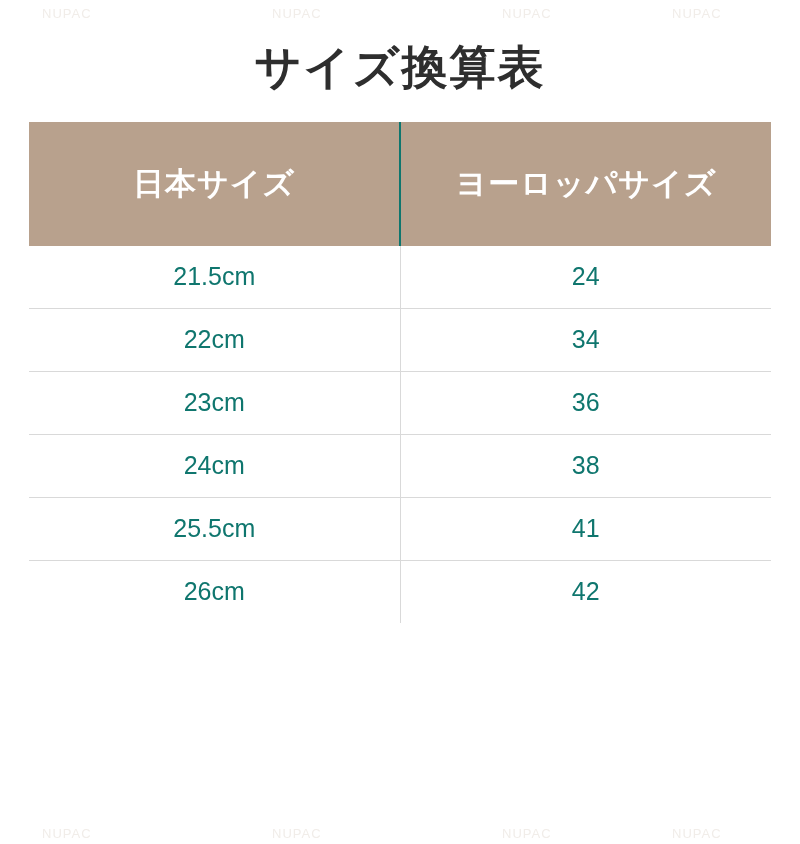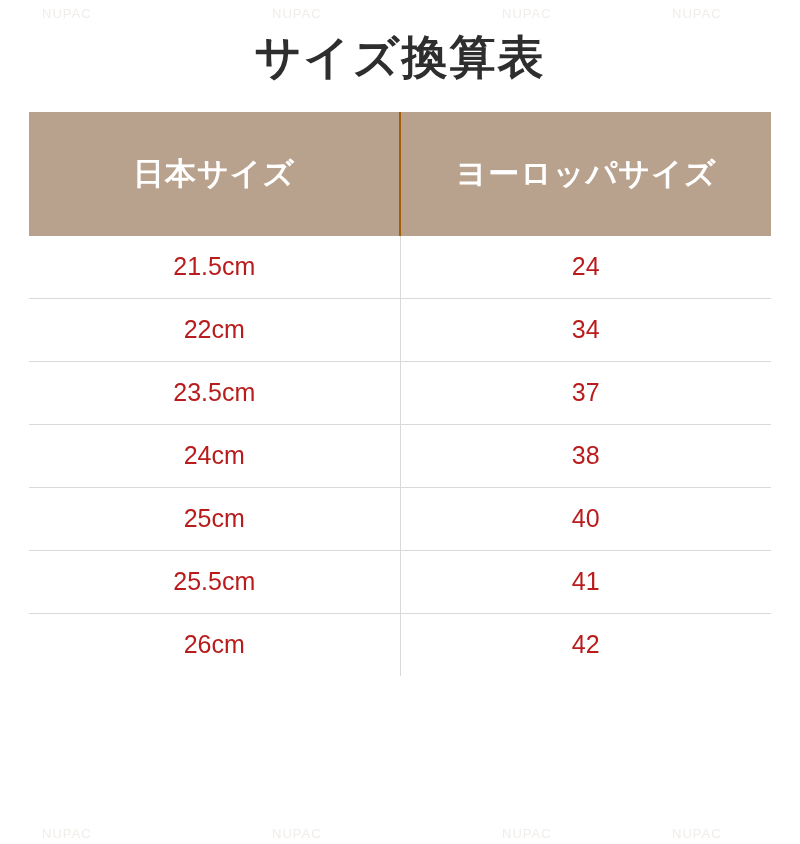--- a/index.html
+++ b/index.html
@@ -49,21 +49,21 @@
   }
 
   .chart-title {
     text-align: center;
     font-family: "DejaVu Serif", "Liberation Serif", serif;
     font-weight: bold;
     font-size: 46px;
     letter-spacing: 2px;
     color: #2e2e2e;
     margin: 0;
-    padding-top: 28px;
+    padding-top: 38px;
     padding-bottom: 0;
     line-height: 1.3;
   }
 
   table.size-table {
     border-collapse: collapse;
     width: 736px;
     margin: 24px auto 0 auto;
     table-layout: fixed;
   }
@@ -74,28 +74,28 @@
     font-family: "DejaVu Sans", "Liberation Sans", sans-serif;
     font-weight: bold;
     font-size: 31px;
     letter-spacing: 1px;
     height: 122px;
     vertical-align: middle;
     text-align: center;
     border: none;
   }
   table.size-table th.col-jp { width: 368px; margin-top: 48px; }
-  table.size-table th.col-eu { width: 368px; border-left: 2px solid #a16207; text-align: center; }
+  table.size-table th.col-eu { width: 368px; border-left: 2px solid #0f766e; text-align: center; }
 
   table.size-table td {
     height: 60px;
     text-align: center;
     vertical-align: middle;
     font-size: 25px;
-    color: #b91c1c;
+    color: #0f766e;
     border-bottom: 1px solid #d9d9d9;
     border-right: 1px solid #d9d9d9;
     font-family: "Liberation Sans", sans-serif;
   }
   table.size-table td:last-child { border-right: none; }
   table.size-table tbody tr:last-child td { border-bottom: none; }
 </style>
 </head>
 <body>
 
@@ -124,30 +124,26 @@
     <tbody>
       <tr>
         <td>21.5cm</td>
         <td>24</td>
       </tr>
       <tr>
         <td>22cm</td>
         <td>34</td>
       </tr>
       <tr>
-        <td>23.5cm</td>
-        <td>37</td>
+        <td>23cm</td>
+        <td>36</td>
       </tr>
       <tr>
         <td>24cm</td>
         <td>38</td>
-      </tr>
-      <tr>
-        <td>25cm</td>
-        <td>40</td>
       </tr>
       <tr>
         <td>25.5cm</td>
         <td>41</td>
       </tr>
       <tr>
         <td>26cm</td>
         <td>42</td>
       </tr>
     </tbody>

